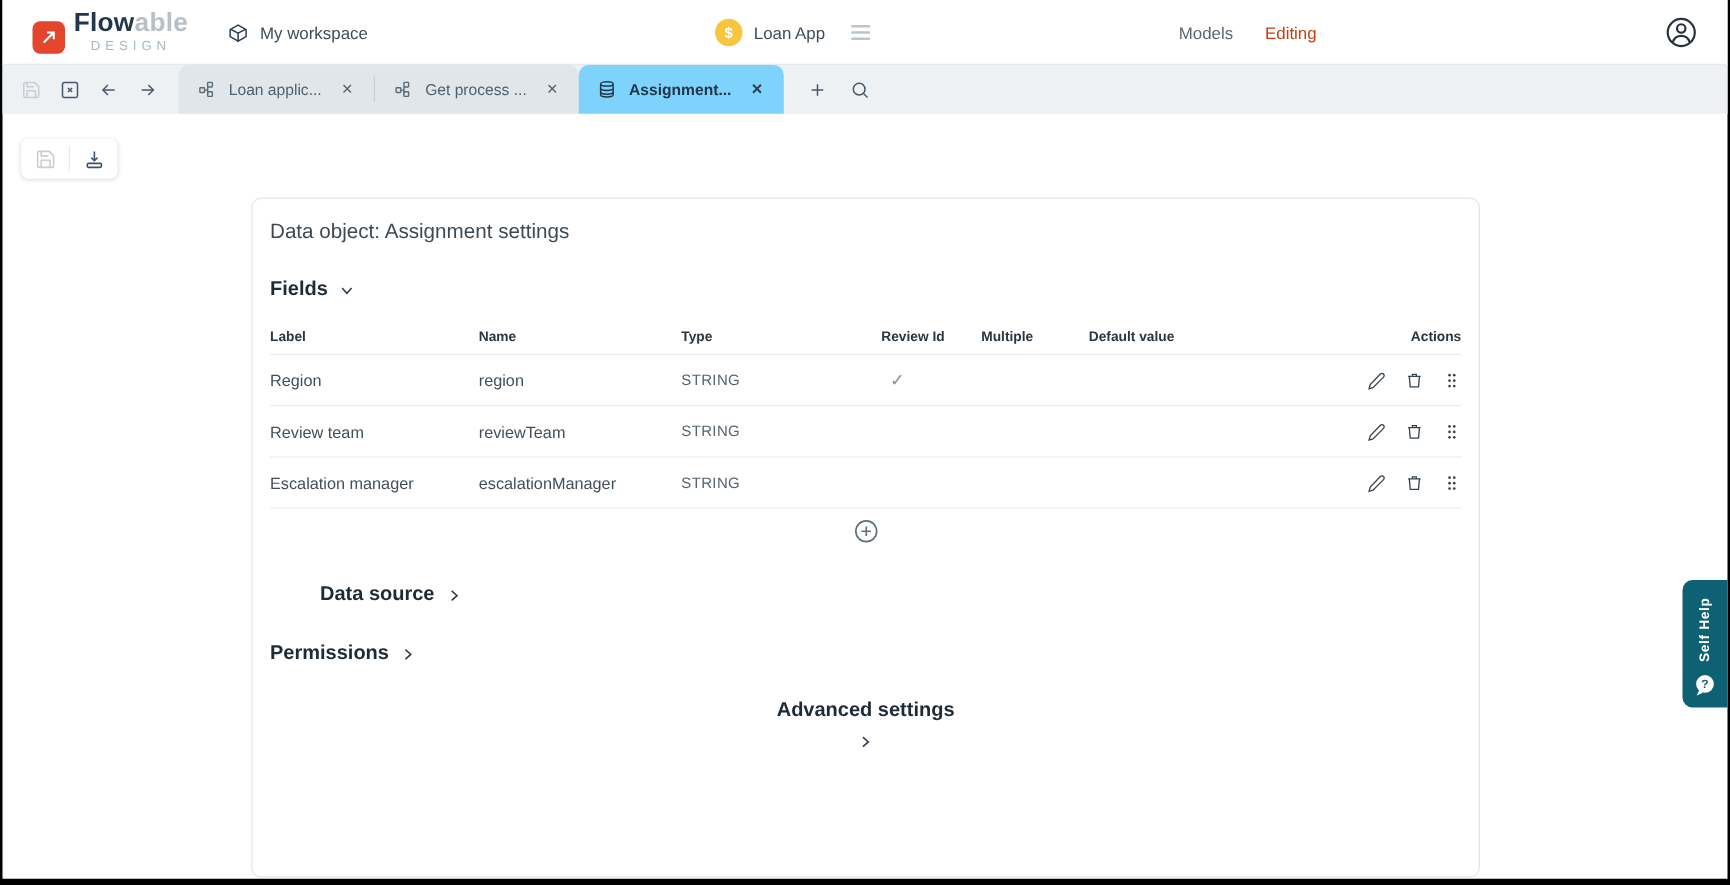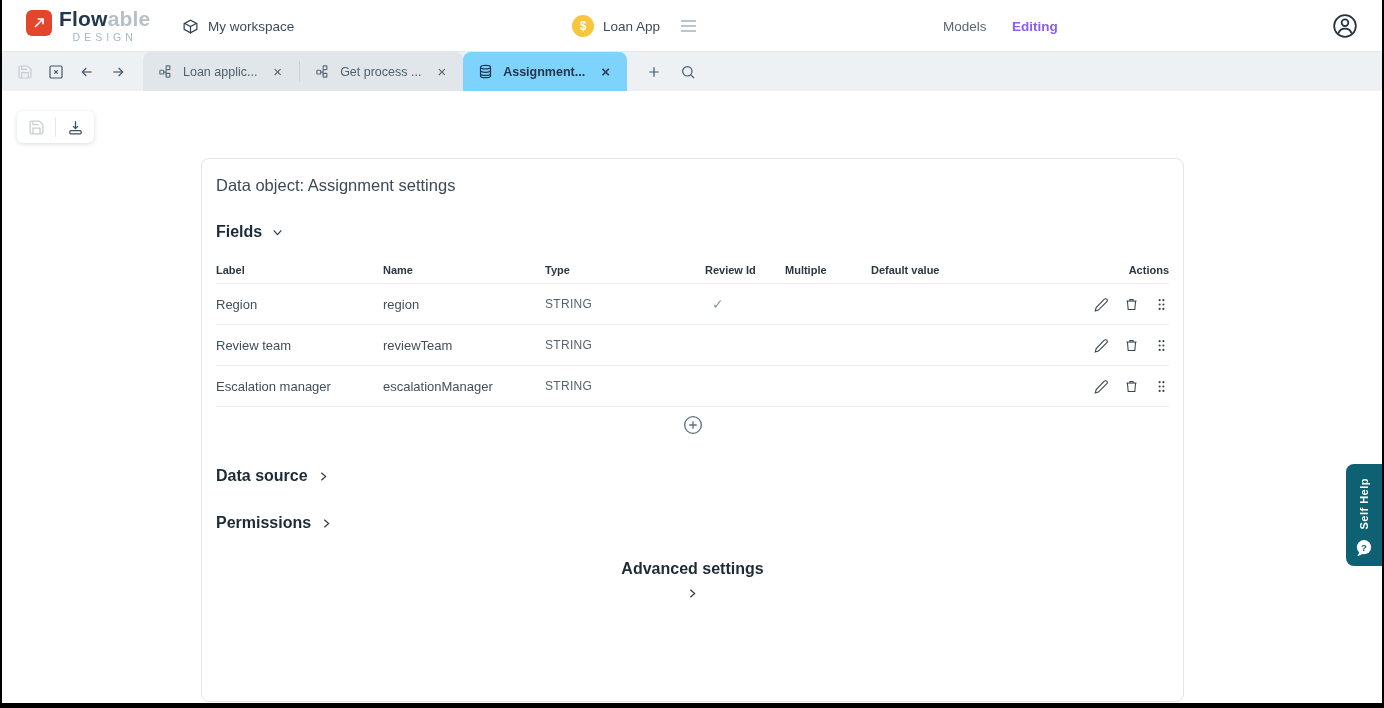--- a/index.html
+++ b/index.html
@@ -2,36 +2,36 @@
 <html><head>
 <meta charset="utf-8">
 <style>
   * { box-sizing: border-box; margin: 0; padding: 0; }
   html,body { width:1384px; height:708px; overflow:hidden; }
   body { font-family:"Liberation Sans", sans-serif; background:#fff; position:relative; }
   .frame { position:absolute; inset:0; border-left:2px solid #000; border-right:2px solid #000; border-bottom:5px solid #000; }
 
   
   .app-header { position:absolute; left:0; top:0; width:100%; height:52px; background:#fff; border-bottom:1px solid #e6e9eb; }
-  .logo { position:absolute; left:24px; top:8px; display:flex; align-items:flex-start; gap:7px; cursor:pointer; }
+  .logo { position:absolute; left:24px; top:8px; display:flex; align-items:flex-end; gap:7px; cursor:pointer; }
   .logo-mark { width:26px; height:26px; background:#e3462c; border-radius:6px; display:flex; align-items:center; justify-content:center; margin-top:2px; }
   .logo-mark svg { width:16px; height:16px; stroke:#fff; stroke-width:2.6; fill:none; }
   .logo-word { font-size:21px; font-weight:bold; letter-spacing:.2px; line-height:22px; }
   .logo-word .flow { color:#22374c; }
   .logo-word .able { color:#b8c0c7; }
   .logo-design { font-size:10.5px; color:#a3b8c6; letter-spacing:4px; text-align:center; margin-top:1px; }
   .hdr-item { position:absolute; top:0; height:52px; display:flex; align-items:center; gap:9px; font-size:13.5px; color:#3d4c59; cursor:pointer; }
   .hdr-item svg { width:17px; height:17px; stroke:#2c3e50; stroke-width:1.7; fill:none; }
   .workspace { left:180px; }
   .appswitch { left:570px; }
   .app-badge { width:22px; height:22px; border-radius:50%; background:#f8c63d; color:#fff; font-weight:bold; font-size:12px; display:flex; align-items:center; justify-content:center; }
   .hamburger { display:flex; flex-direction:column; gap:3px; margin-left:8px; padding:4px; cursor:pointer; }
   .hamburger i { display:block; width:15px; height:2px; background:#b9c6cd; }
   .nav-models { left:941px; color:#5a6772; }
-  .nav-editing { left:1010px; color:#8b5cf6; font-weight:bold; }
+  .nav-editing { left:1010px; color:#c2410c; font-weight:normal; }
   .avatar-btn { right:24px; }
   .avatar-btn svg { width:26px; height:26px; stroke:#26323c; stroke-width:1.6; }
 
   
   .tabbar { position:absolute; left:0; top:52px; width:100%; height:39px; background:#eef1f3; display:flex; align-items:stretch; }
   .tb-icons { display:flex; align-items:center; gap:13px; padding:0 14px; }
   .icon-btn { width:18px; height:18px; display:flex; align-items:center; justify-content:center; cursor:pointer; color:#45576b; }
   .icon-btn svg { width:16px; height:16px; stroke:currentColor; stroke-width:1.8; fill:none; }
   .icon-btn.disabled { color:#c7ced4; cursor:default; }
   .tabs { display:flex; align-items:stretch; margin-left:2px; }
@@ -67,21 +67,21 @@
   .cell-check { color:#8a949c; font-size:14px; padding-left:7px; }
   .cell-actions { display:flex; justify-content:flex-end; align-items:center; gap:14px; }
   .frow.head .cell-actions { font-size:11px; }
   .act-btn { width:16px; height:16px; color:#37444f; cursor:pointer; display:flex; align-items:center; justify-content:center; }
   .act-btn svg { width:15px; height:15px; stroke:currentColor; stroke-width:1.7; fill:none; }
   .act-btn.drag svg { fill:currentColor; stroke:none; }
   .plusrow { border-top:1px solid #ebedee; height:36px; display:flex; align-items:center; justify-content:center; }
   .plus-circle { width:20px; height:20px; color:#5f6f7e; cursor:pointer; }
   .plus-circle svg { width:20px; height:20px; stroke:currentColor; stroke-width:1.6; fill:none; }
 
-  .sec-data { margin-top:25px; }
+  .sec-data { margin-top:25px;margin-left:40px; }
   .sec-perm { margin-top:29px; }
   .sec-adv  { margin-top:28px;flex-direction:column; }
 
   
   .selfhelp { position:absolute; right:0; top:464px; width:36px; height:102px; background:#0e6172; border-radius:8px 0 0 8px; display:flex; flex-direction:column; align-items:center; justify-content:space-between; padding:14px 0 8px; cursor:pointer; }
   .selfhelp-label { writing-mode:vertical-rl; transform:rotate(180deg); color:#fff; font-size:11px; font-weight:bold; letter-spacing:.5px; }
   .selfhelp svg { width:20px; height:20px; }
 </style>
 </head>
 <body>

